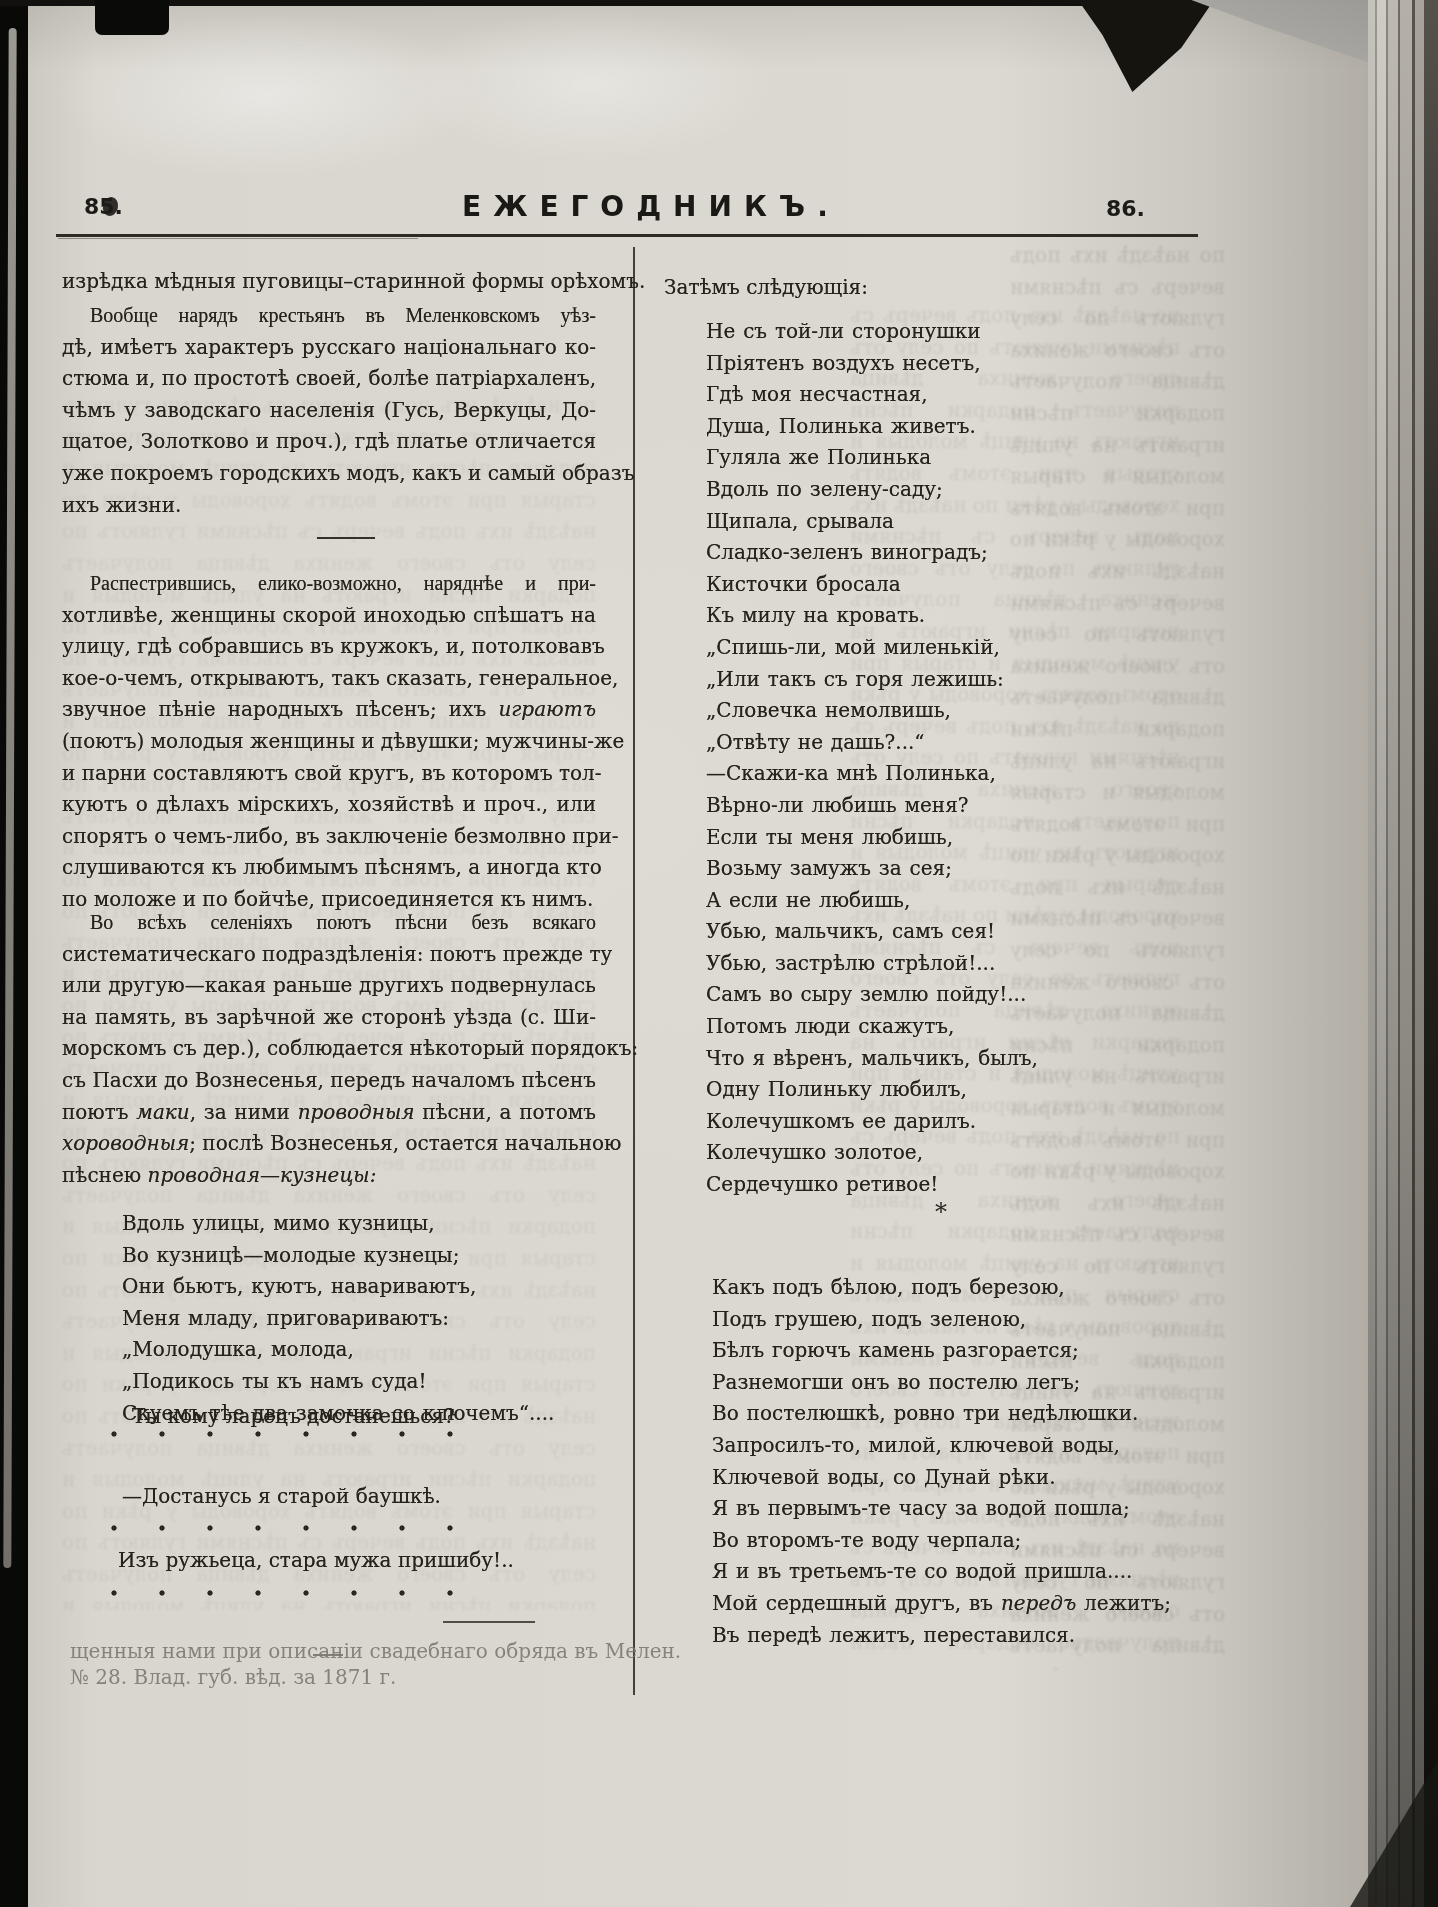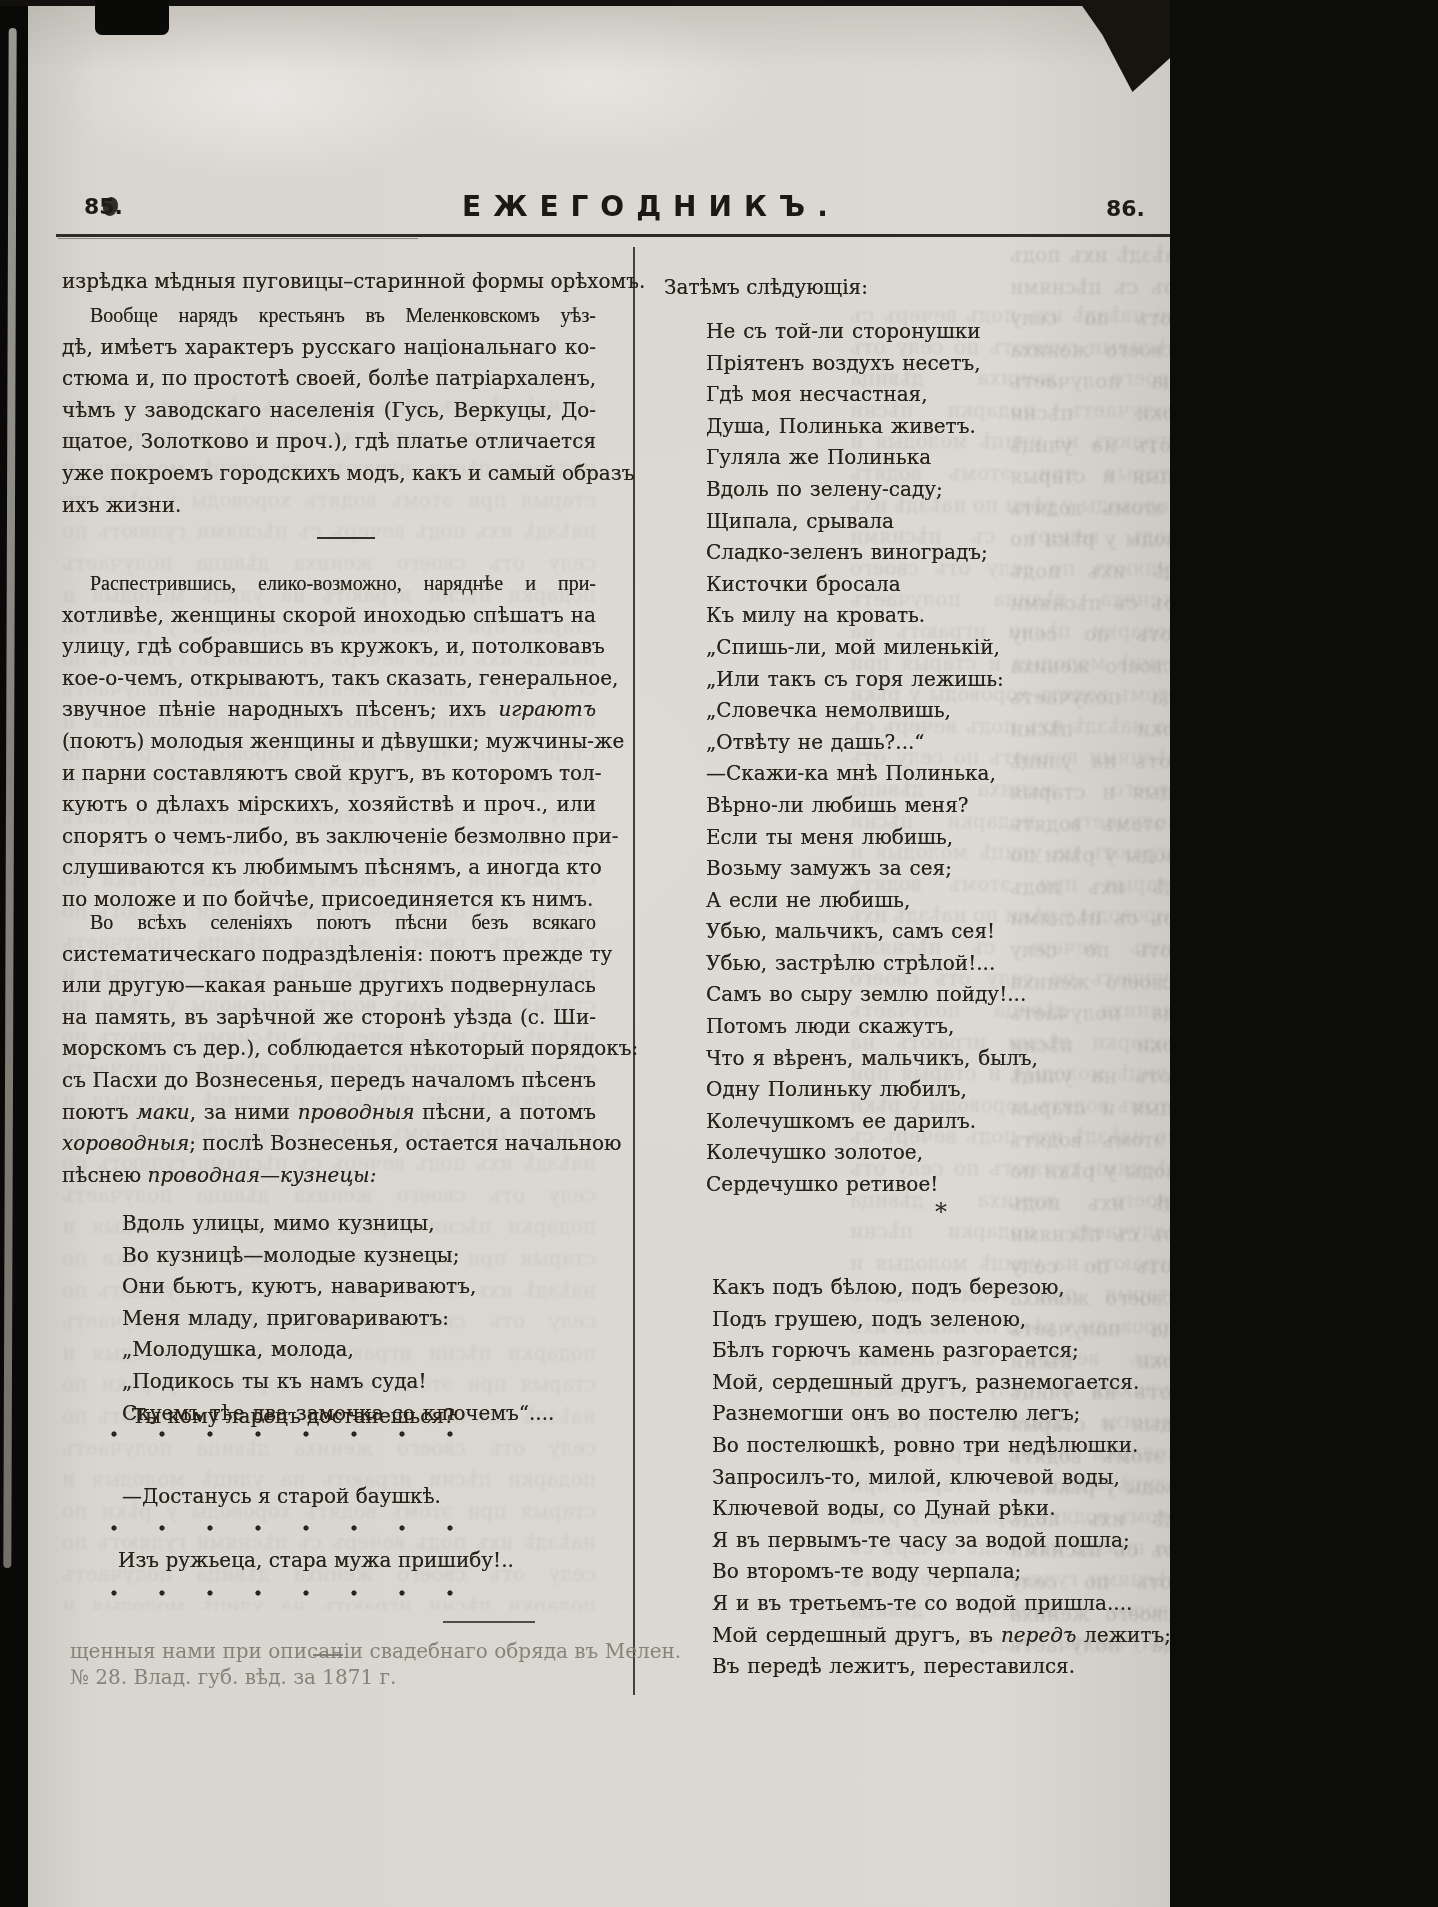--- a/index.html
+++ b/index.html
@@ -1,17 +1,17 @@
 <!DOCTYPE html>
 <html><head>
 <meta charset="utf-8">
 <style>
   html,body{margin:0;padding:0;background:#0c0c0b;}
   .scan{
-    position:relative;width:1170px;height:1907px;overflow:hidden;
+    position:relative;width:1438px;height:1907px;overflow:hidden;
     background:#0c0c0b;
     font-family:"DejaVu Serif",serif;
     color:#262119;
   }
   
   .paper{
     position:absolute;left:26px;top:0;width:1346px;height:1907px;
     background:
       radial-gradient(ellipse 300px 120px at 240px 95px, rgba(255,255,255,0.40), transparent 70%),
       radial-gradient(ellipse 260px 110px at 565px 85px, rgba(255,255,255,0.33), transparent 70%),
@@ -221,21 +221,20 @@
       <div class="pline">Сердечушко ретивое!</div>
     </div>
 
   <div class="asterisk">*</div>
 
   <div class="block poem" id="poem2">
 
   <div class="pline">Какъ подъ бѣлою, подъ березою,</div>
       <div class="pline">Подъ грушею, подъ зеленою,</div>
       <div class="pline">Бѣлъ горючъ камень разгорается;</div>
-      <div class="pline">Мой, сердешный другъ, разнемогается.</div>
       <div class="pline">Разнемогши онъ во постелю легъ;</div>
       <div class="pline">Во постелюшкѣ, ровно три недѣлюшки.</div>
       <div class="pline">Запросилъ-то, милой, ключевой воды,</div>
       <div class="pline">Ключевой воды, со Дунай рѣки.</div>
       <div class="pline">Я въ первымъ-те часу за водой пошла;</div>
       <div class="pline">Во второмъ-те воду черпала;</div>
       <div class="pline">Я и въ третьемъ-те со водой пришла....</div>
       <div class="pline">Мой сердешный другъ, въ <i>передъ</i> лежитъ;</div>
       <div class="pline">Въ передѣ лежитъ, переставился.</div>
     </div>

